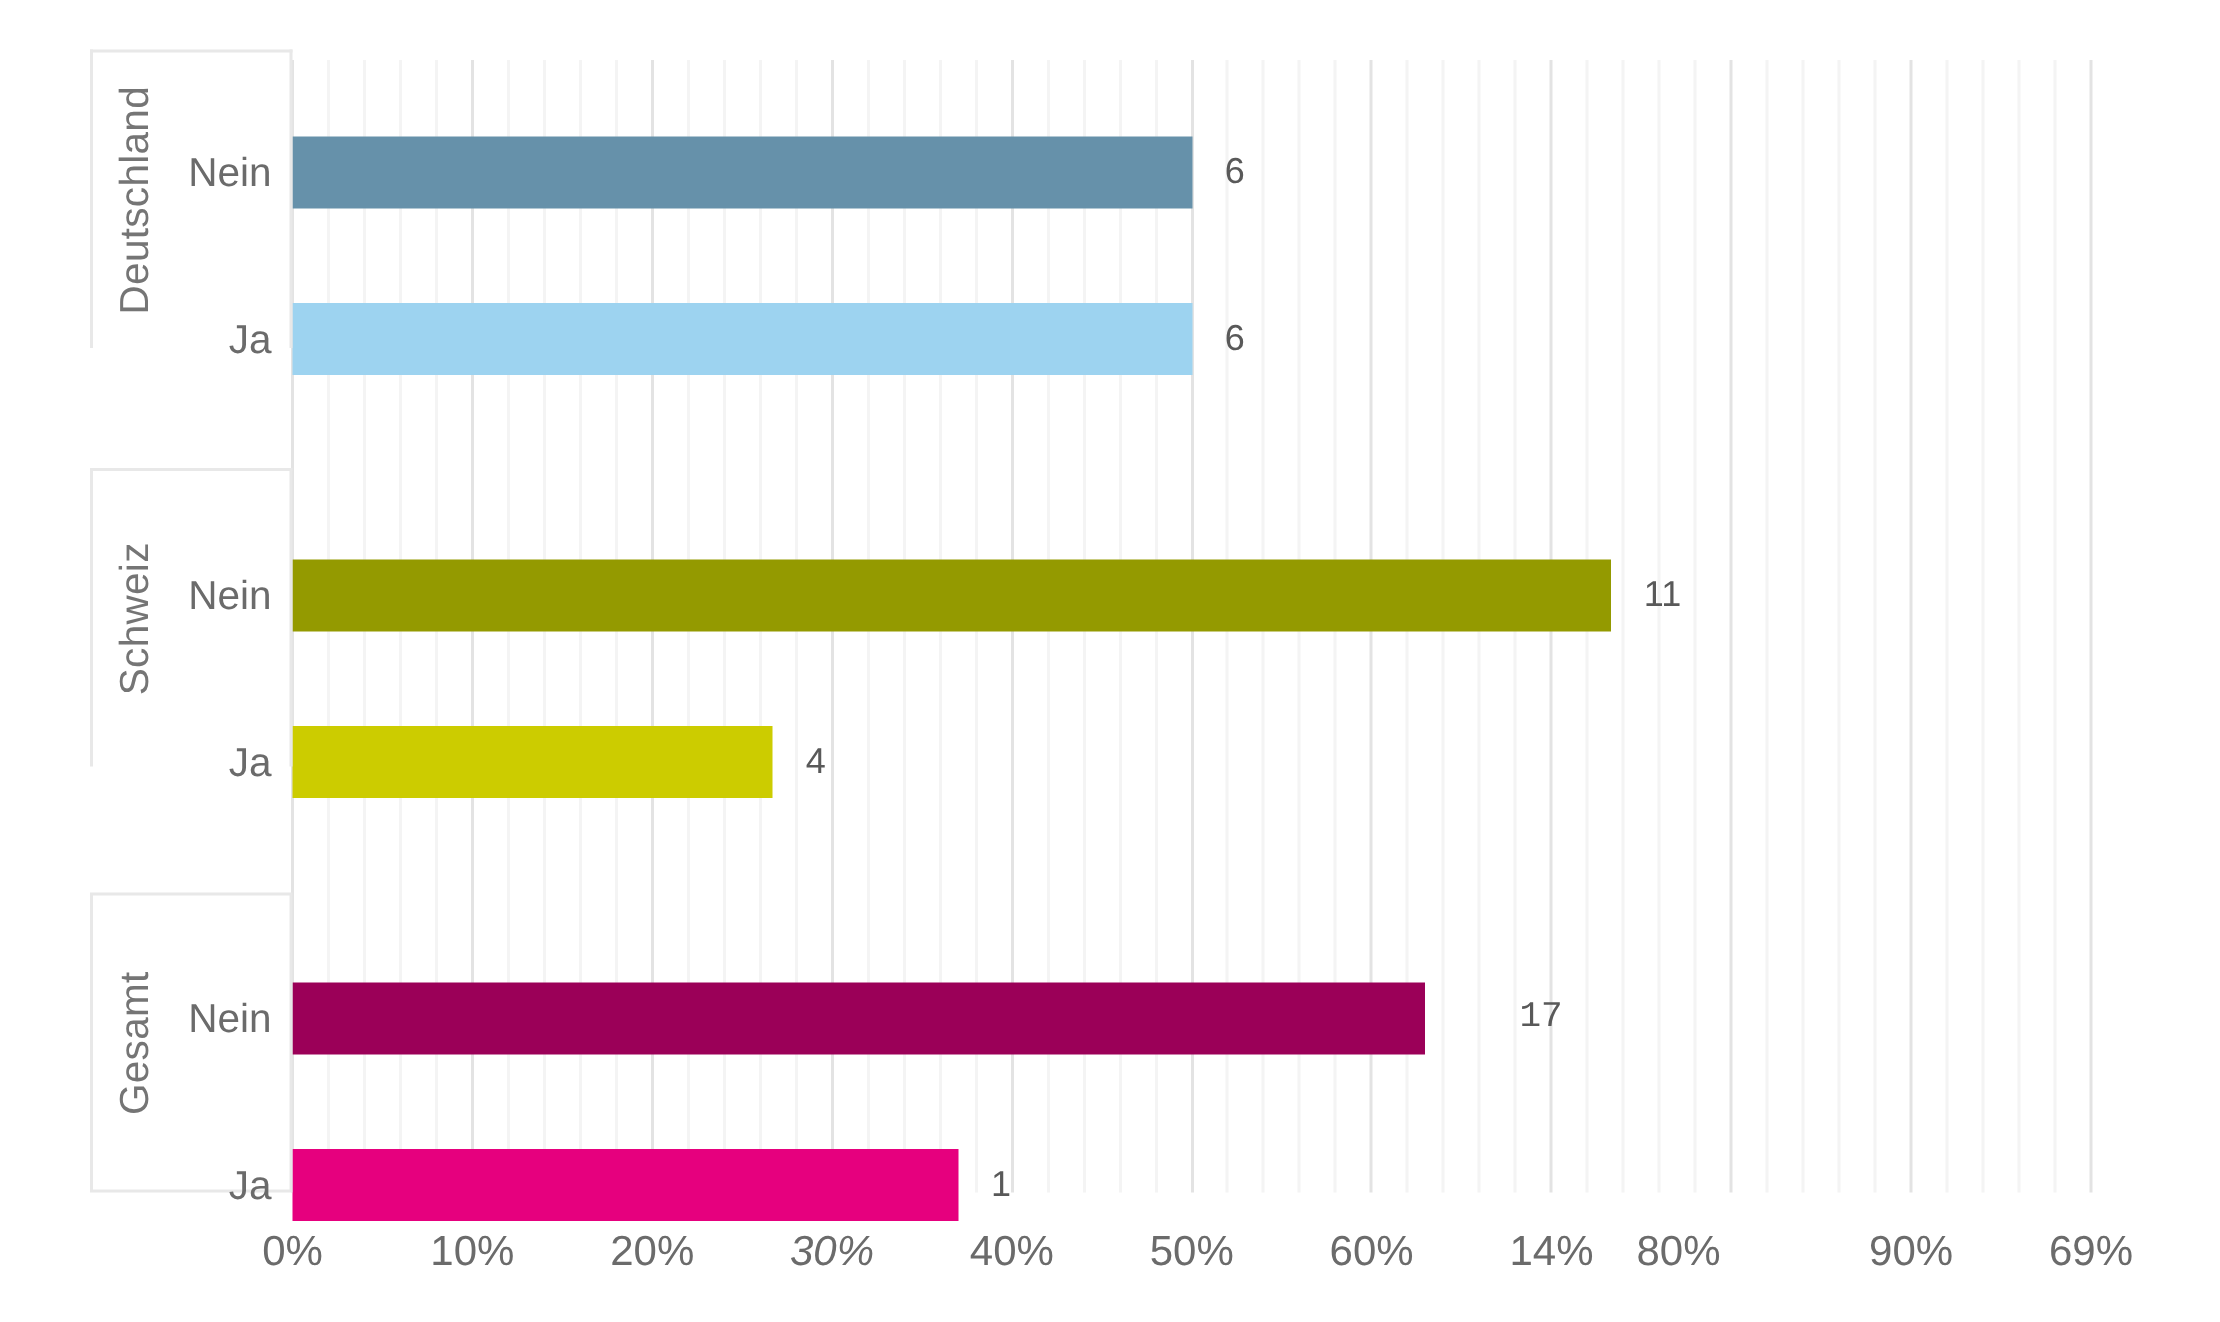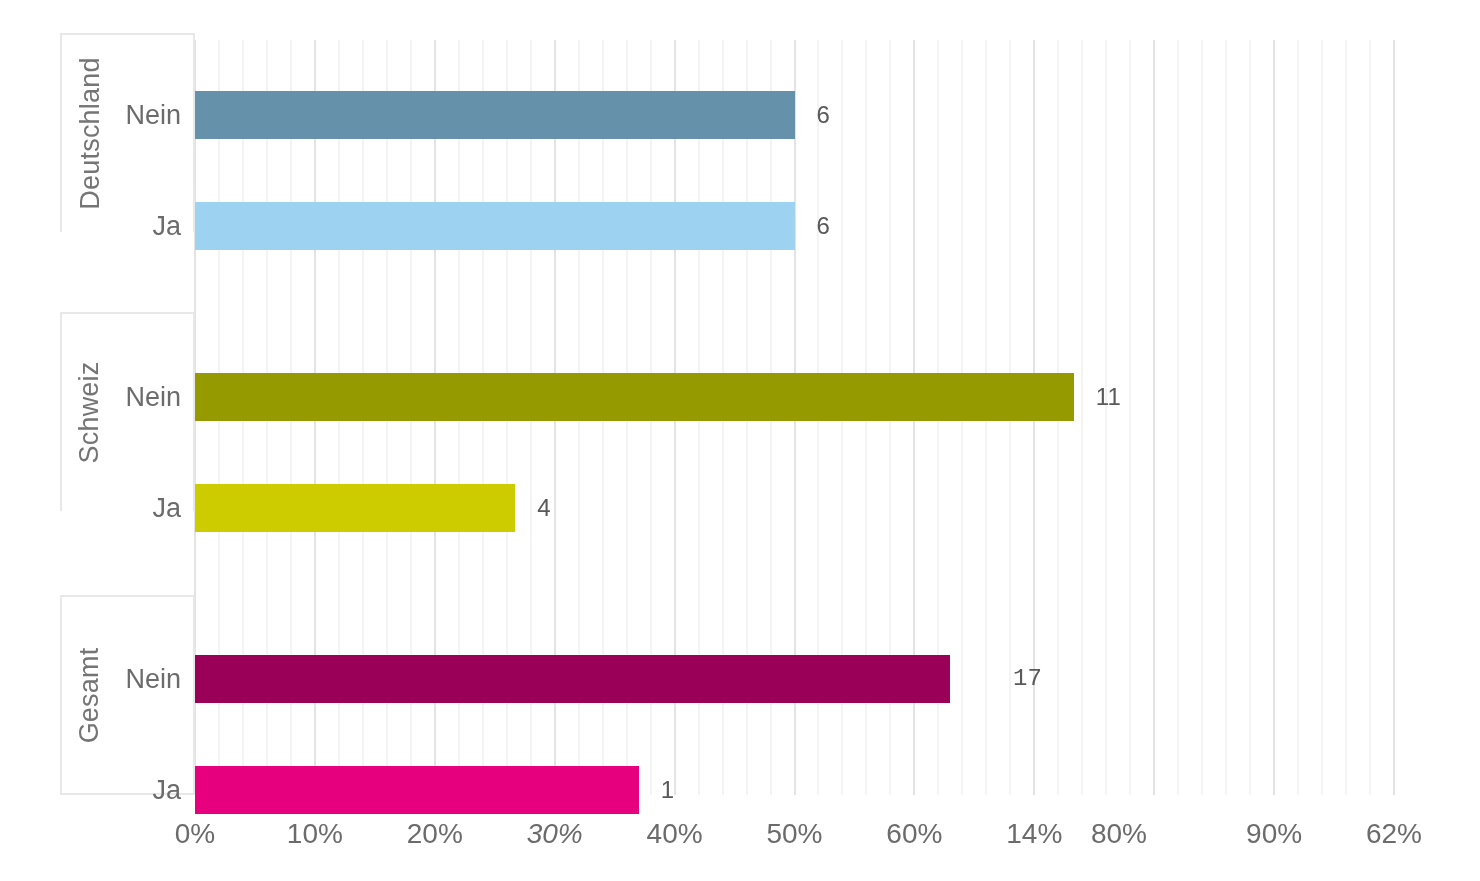--- a/index.html
+++ b/index.html
@@ -224,16 +224,16 @@
       <div class="tick-label" style="left: 0px;">0%</div>
       <div class="tick-label" style="left: 119.9px;">10%</div>
       <div class="tick-label" style="left: 239.8px;">20%</div>
       <div class="tick-label" style="left: 359.7px; font-style: italic;">30%</div>
       <div class="tick-label" style="left: 479.6px;">40%</div>
       <div class="tick-label" style="left: 599.5px;">50%</div>
       <div class="tick-label" style="left: 719.4px;">60%</div>
       <div class="tick-label" style="left: 839.3px;">14%</div>
       <div class="tick-label" style="left: 924px;">80%</div>
       <div class="tick-label" style="left: 1079.1px;">90%</div>
-      <div class="tick-label" style="left: 1199px;">62%</div>
+      <div class="tick-label" style="left: 1199px;">69%</div>
     </div>
 
 </div>
 
 </body></html>

